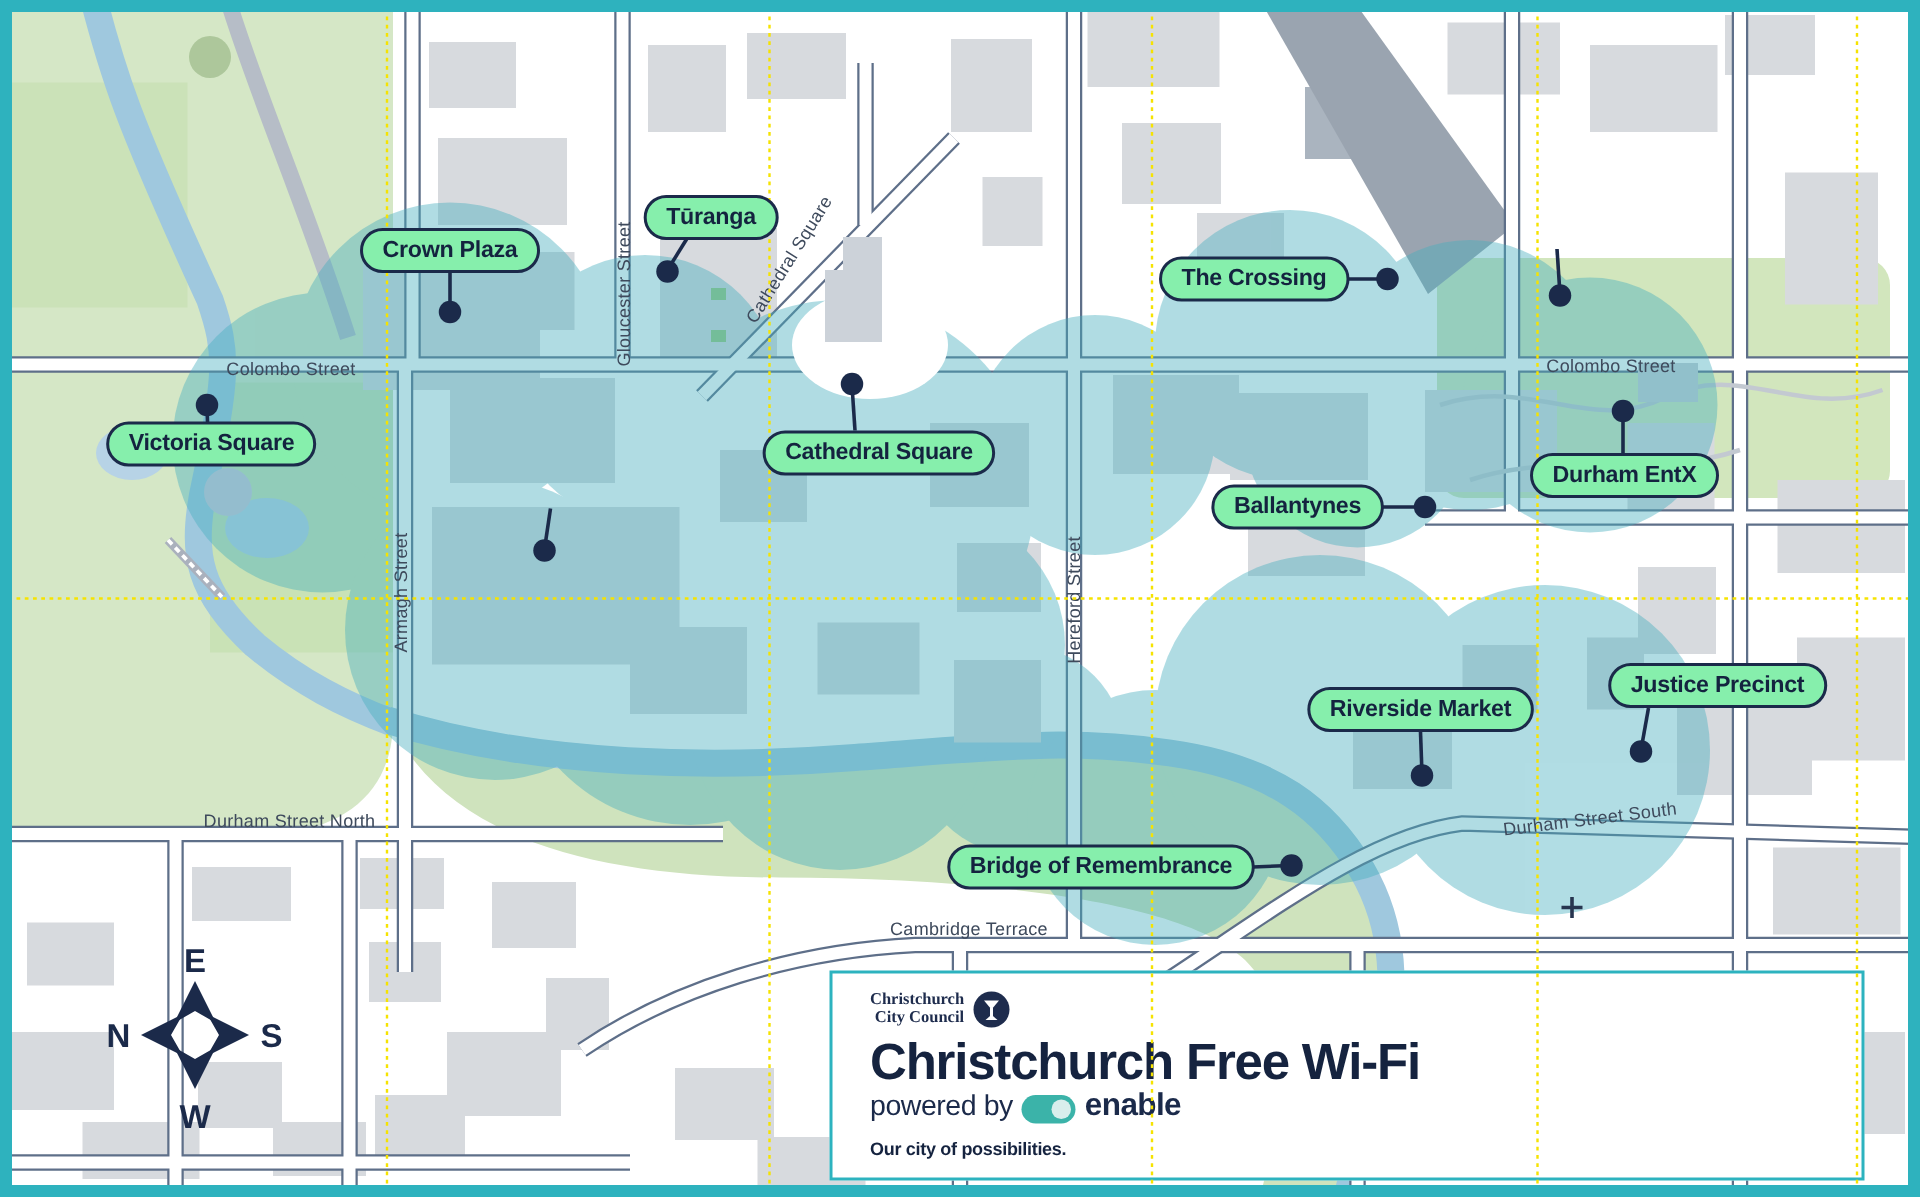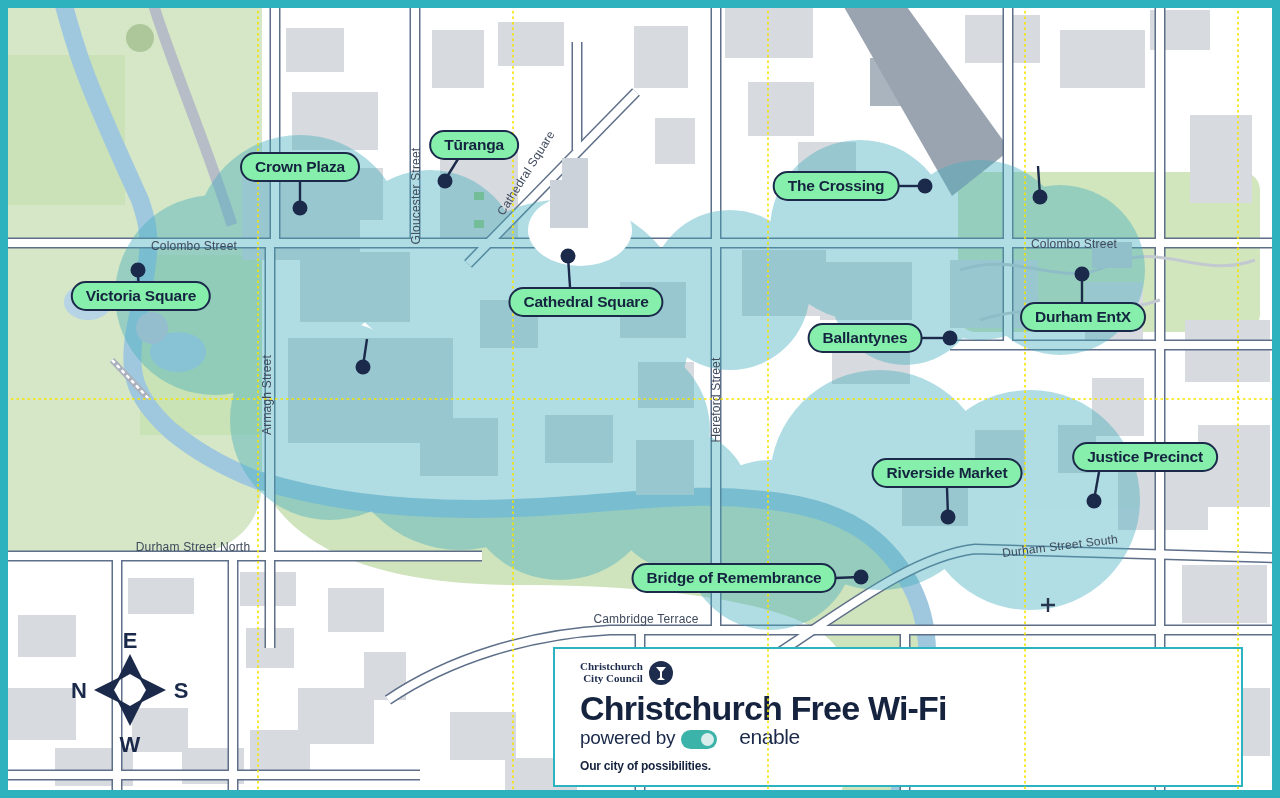--- a/index.html
+++ b/index.html
@@ -20,21 +20,21 @@
   #panel{position:absolute;left:553px;top:647px;width:690px;height:140px;background:#ffffff;
          border:2px solid #2db3bf;z-index:3;}
   #panel .logo-row{position:absolute;left:25px;top:11px;display:flex;align-items:center;gap:5px;}
   #panel .ccc-text{font-family:"Liberation Serif",serif;font-weight:bold;color:#1e2c4d;
         font-size:11px;line-height:1.05;text-align:right;}
   #panel .title{position:absolute;left:25px;top:40px;font-size:34px;font-weight:800;
         color:#15233f;letter-spacing:-.8px;white-space:nowrap;}
   #panel .powered{position:absolute;left:25px;top:76px;display:flex;align-items:flex-end;gap:6px;
         font-size:19px;color:#1b2a4a;white-space:nowrap;}
   #panel .powered .pb{font-weight:400;letter-spacing:-.3px;}
-  #panel .powered .enable{font-weight:normal;font-size:21px;letter-spacing:-.4px;margin-left:16px;}
+  #panel .powered .enable{font-weight:bold;font-size:21px;letter-spacing:-.4px;}
   .toggle{position:relative;width:36px;height:19px;border-radius:10px;background:#3bb3a9;display:inline-block;}
   .toggle .knob{position:absolute;right:3px;top:3px;width:13px;height:13px;border-radius:50%;background:#d9eeec;}
   #panel .tagline{position:absolute;left:25px;top:110px;font-size:12px;font-weight:bold;
         color:#15233f;letter-spacing:-.2px;}
   #panel .desc{position:absolute;left:368px;top:12px;width:314px;font-size:13.6px;line-height:1.42;
         font-weight:500;color:#17243e;}
   
   #compass{position:absolute;left:55px;top:612px;z-index:2;}
   
   #gridlines{z-index:4;pointer-events:none;}

